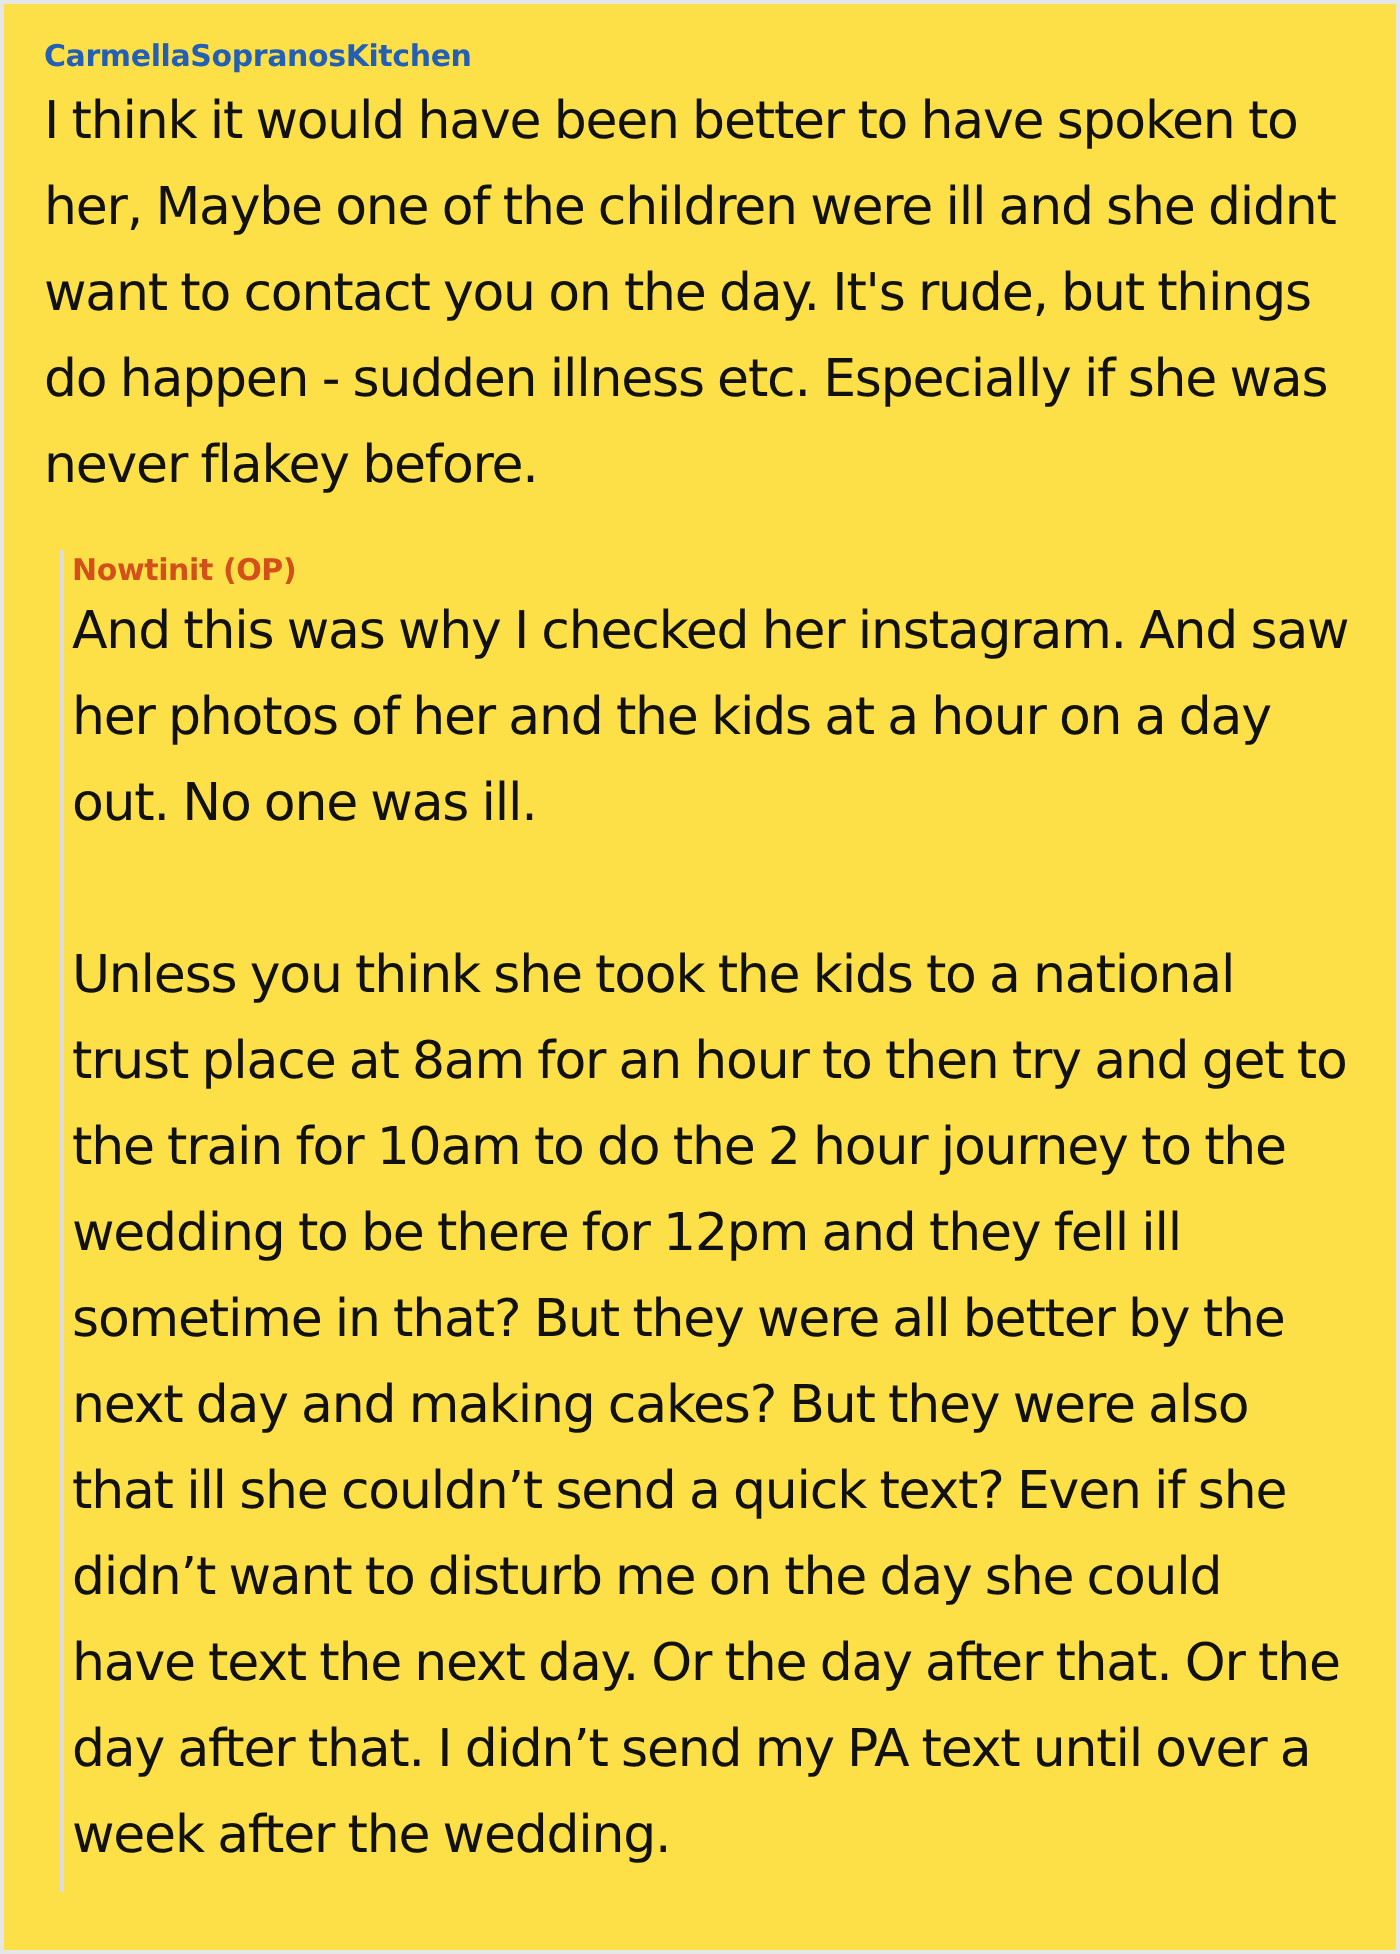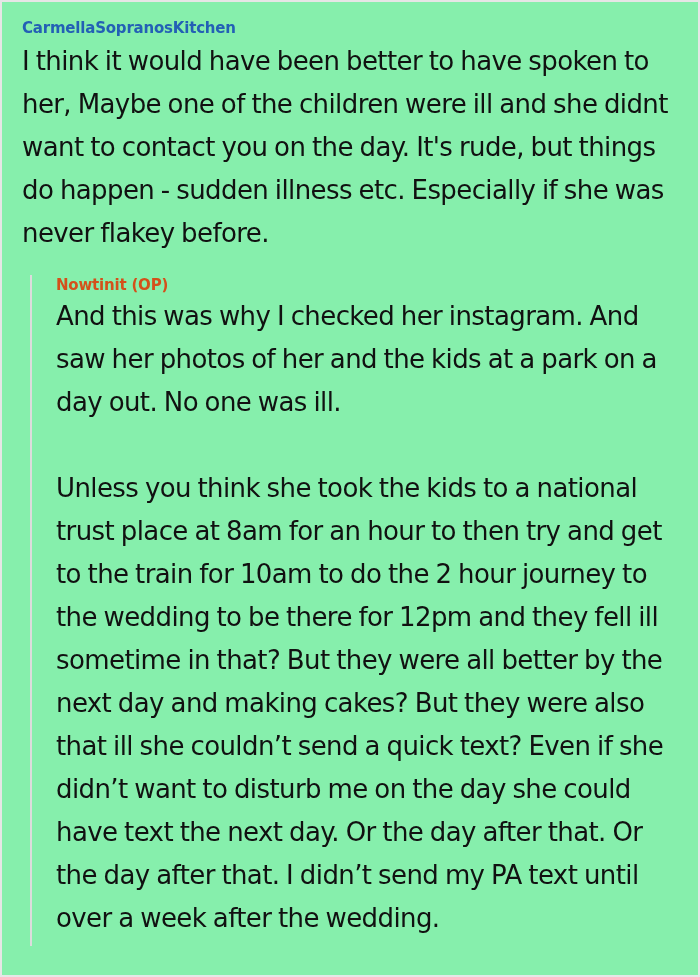--- a/index.html
+++ b/index.html
@@ -10,21 +10,21 @@
   body {
     width: 700px;
     height: 977px;
     overflow: hidden;
   }
   .card {
     box-sizing: border-box;
     width: 700px;
     height: 977px;
     border: 2px solid #e6e6e6;
-    background: #86efac;
+    background: #fde047;
     padding: 16px 22px 0 20px;
     position: relative;
   }
   .username {
     font-family: "DejaVu Sans", sans-serif;
     font-weight: bold;
     font-size: 15px;
     color: #2360b5;
     line-height: 20px;
     margin: 0 0 2px 0;
@@ -36,21 +36,21 @@
     line-height: 43px;
     color: #111111;
     margin: 0;
     letter-spacing: -0.6px;
     word-spacing: -1px;
   }
   .reply {
     margin-top: 20px;
     margin-left: 8px;
     border-left: 2px solid #dcdcdc;
-    padding-left: 24px;
+    padding-left: 4px;
     padding-bottom: 6px;
   }
   .op-name {
     font-family: "DejaVu Sans", sans-serif;
     font-weight: bold;
     font-size: 15px;
     color: #d4501a;
     line-height: 20px;
     margin: 0 0 0 0;
     letter-spacing: -0.2px;
@@ -61,17 +61,17 @@
 </style>
 </head>
 <body>
 
 <div class="card">
   <div class="username">CarmellaSopranosKitchen</div>
   <p class="body-text">I think it would have been better to have spoken to her, Maybe one of the children were ill and she didnt want to contact you on the day. It's rude, but things do happen - sudden illness etc. Especially if she was never flakey before.</p>
 
   <div class="reply">
     <div class="op-name">Nowtinit (OP)</div>
-    <p class="body-text">And this was why I checked her instagram. And saw her photos of her and the kids at a park on a day out. No one was ill.</p>
+    <p class="body-text">And this was why I checked her instagram. And saw her photos of her and the kids at a hour on a day out. No one was ill.</p>
     <div class="para-gap"></div>
     <p class="body-text">Unless you think she took the kids to a national trust place at 8am for an hour to then try and get to the train for 10am to do the 2 hour journey to the wedding to be there for 12pm and they fell ill sometime in that? But they were all better by the next day and making cakes? But they were also that ill she couldn’t send a quick text? Even if she didn’t want to disturb me on the day she could have text the next day. Or the day after that. Or the day after that. I didn’t send my PA text until over a week after the wedding.</p>
   </div>
 </div>
 
 </body></html>

